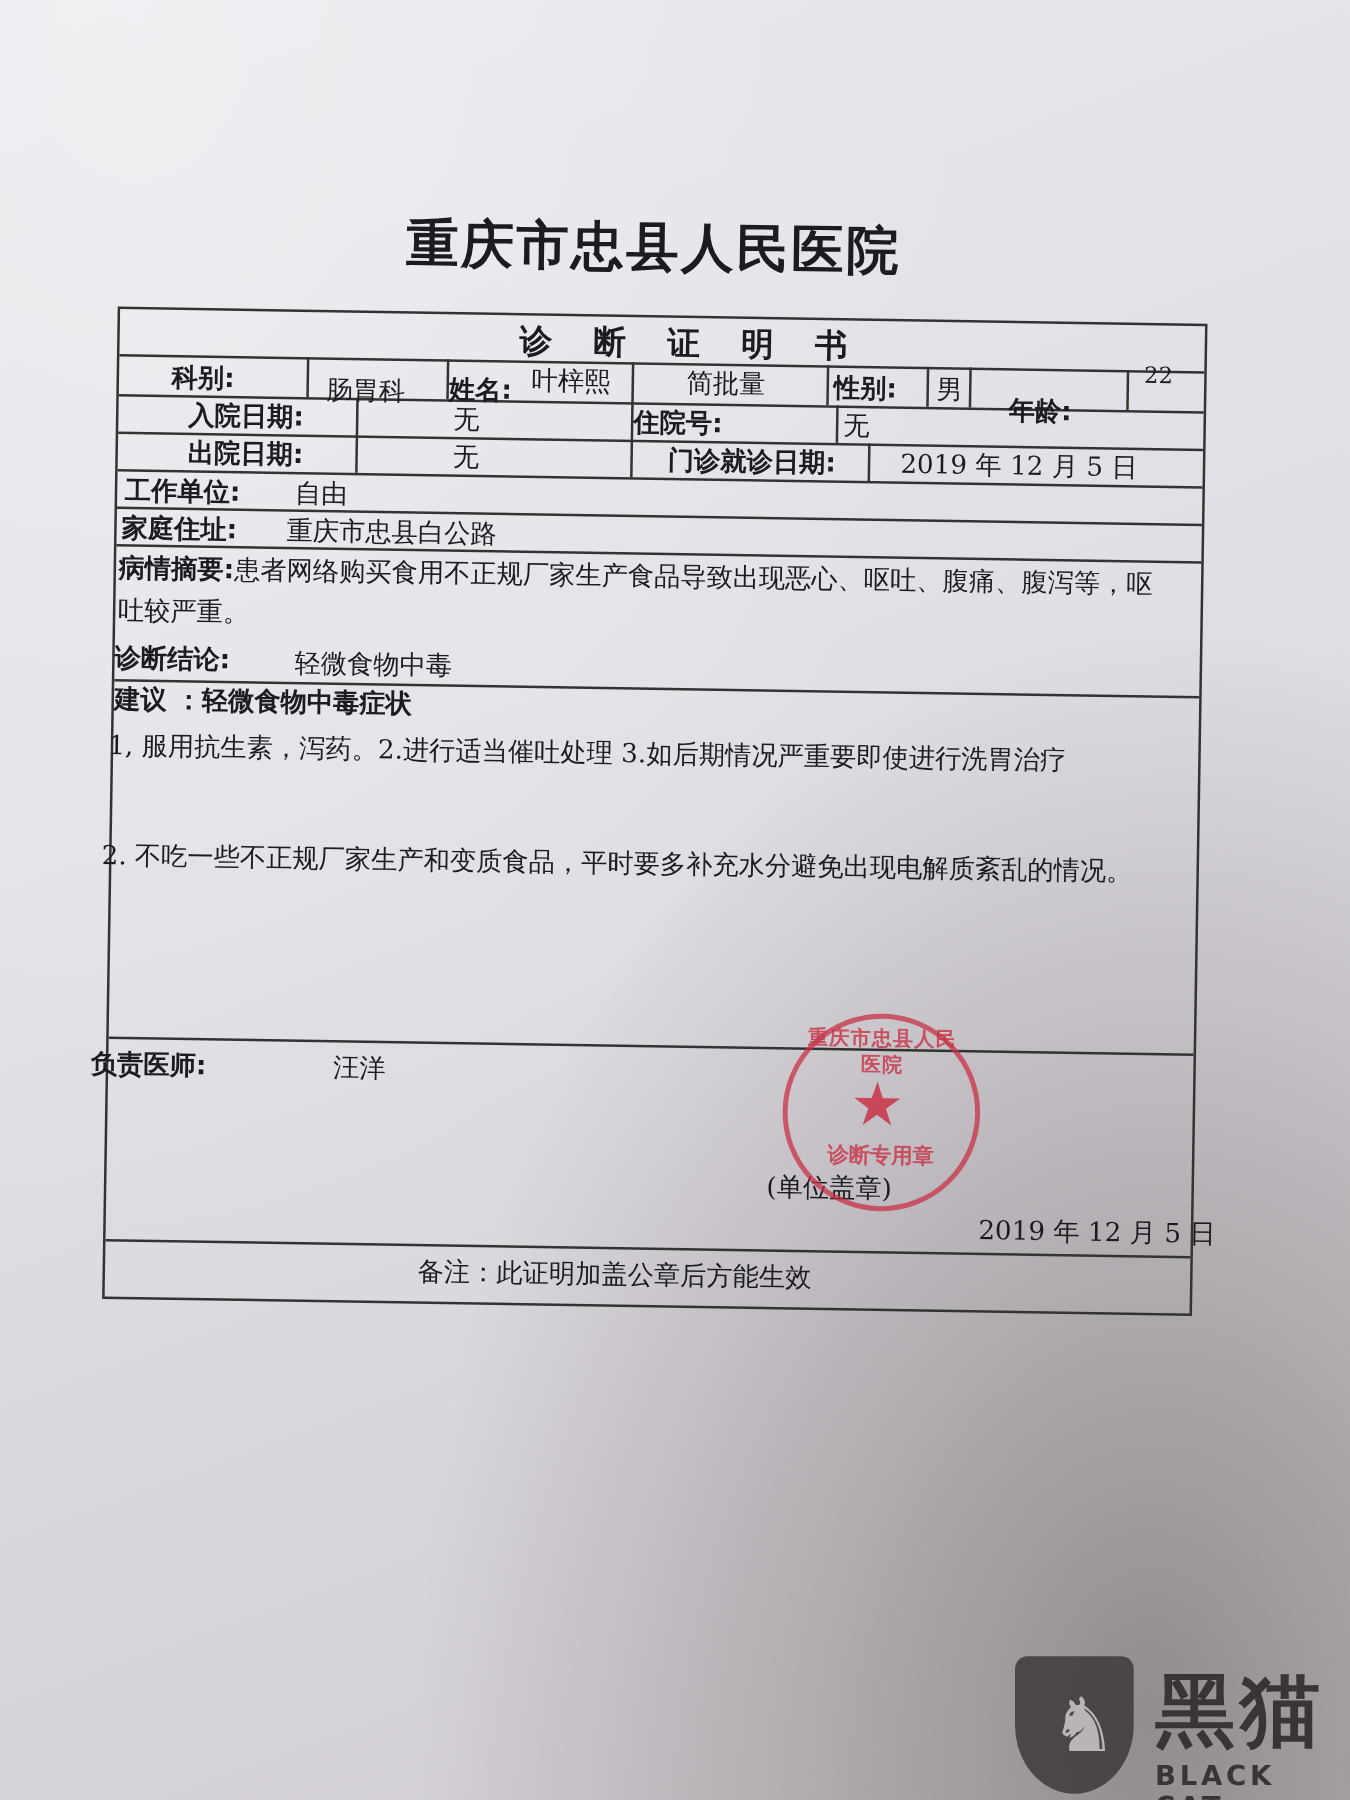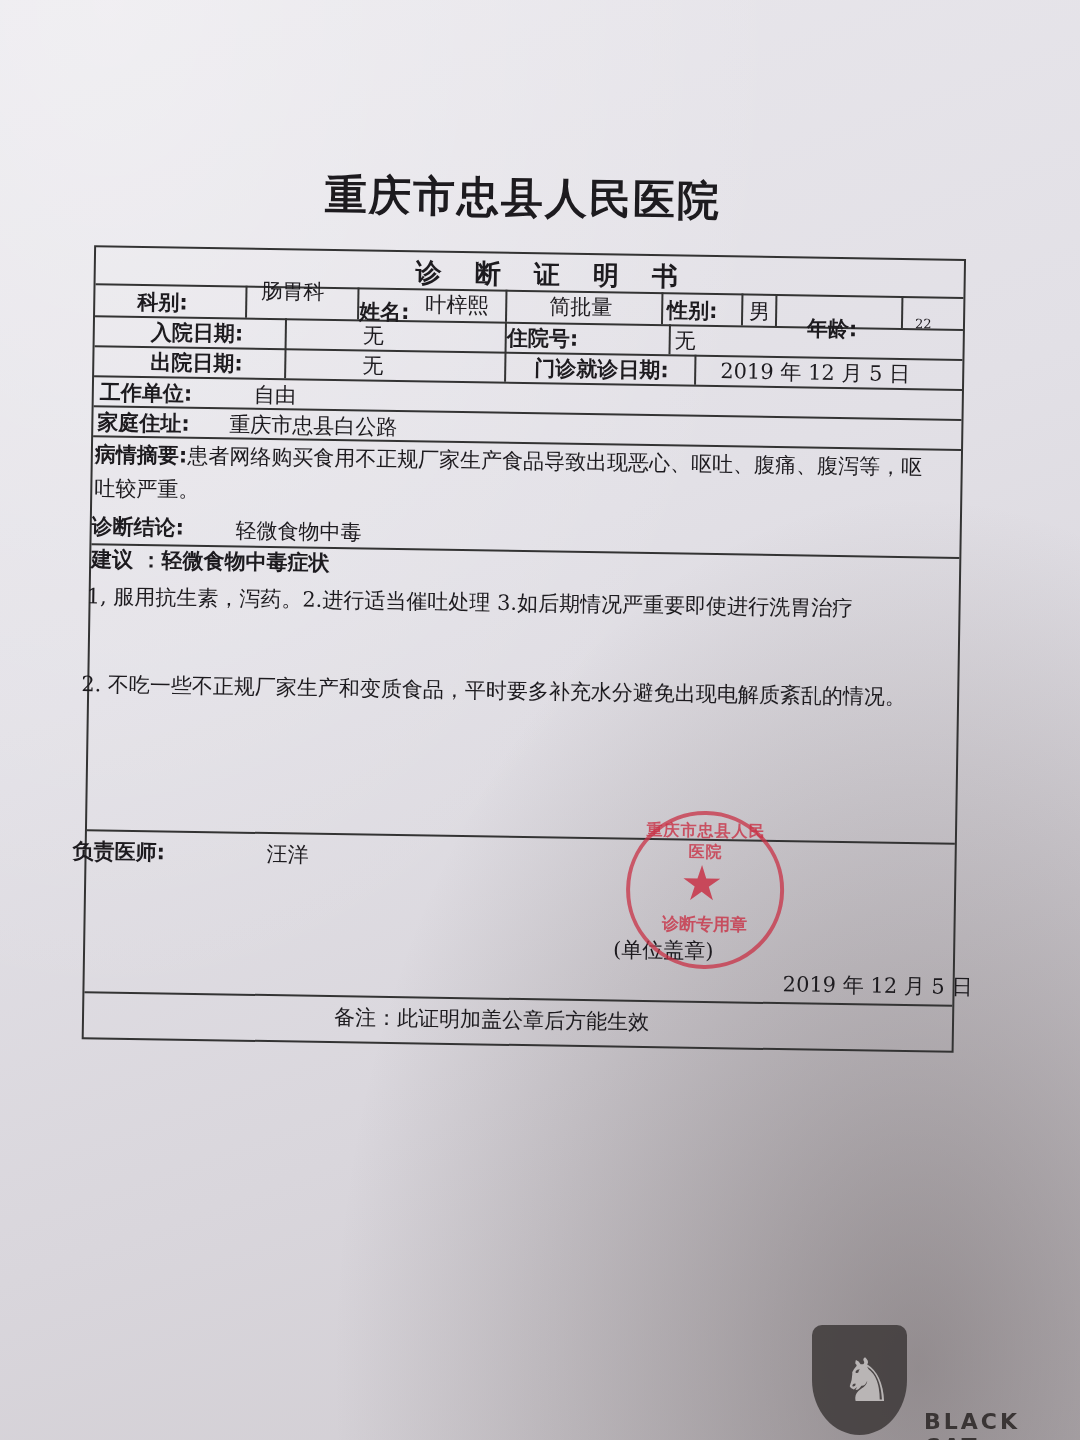--- a/index.html
+++ b/index.html
@@ -73,41 +73,41 @@
     <div class="vline" style="left:646px; top:36px; height:32px"></div>
     <div class="vline" style="left:680px; top:36px; height:32px"></div>
     <div class="vline" style="left:806px; top:36px; height:32px"></div>
 
     <div class="vline" style="left:190px; top:68px; height:60px"></div>
     <div class="vline" style="left:410px; top:68px; height:60px"></div>
     <div class="vline" style="left:574px; top:68px; height:30px"></div>
     <div class="vline" style="left:600px; top:98px; height:30px"></div>
 
     <span class="txt b" style="left:42px; top:40px">科别:</span>
-    <span class="txt" style="left:166px; top:27px">肠胃科</span>
+    <span class="txt" style="left:166px; top:48px">肠胃科</span>
     <span class="txt b" style="left:264px; top:46px">姓名:</span>
     <span class="txt" style="left:330px; top:38px">叶梓熙</span>
     <span class="txt" style="left:454px; top:38px">简批量</span>
     <span class="txt b" style="left:572px; top:40px">性别:</span>
     <span class="txt" style="left:654px; top:40px">男</span>
     <span class="txt b" style="left:712px; top:56px">年龄:</span>
-    <span class="txt" style="left:820px; top:56px; font-size:13px">22</span>
+    <span class="txt" style="left:820px; top:30px; font-size:18px">22</span>
 
     <span class="txt b" style="left:56px; top:70px">入院日期:</span>
     <span class="txt" style="left:268px; top:70px">无</span>
     <span class="txt b" style="left:412px; top:70px">住院号:</span>
     <span class="txt" style="left:580px; top:70px">无</span>
 
     <span class="txt b" style="left:56px; top:100px">出院日期:</span>
     <span class="txt" style="left:268px; top:100px">无</span>
     <span class="txt b" style="left:440px; top:100px">门诊就诊日期:</span>
     <span class="txt" style="left:626px; top:100px">2019 年 12 月 5 日</span>
 
     <span class="txt b" style="left:6px; top:131px">工作单位:</span>
-    <span class="txt" style="left:160px; top:131px">自由</span>
+    <span class="txt" style="left:142px; top:131px">自由</span>
     <span class="txt b" style="left:4px; top:161px">家庭住址:</span>
     <span class="txt" style="left:136px; top:161px">重庆市忠县白公路</span>
 
     <div class="txt wrap" style="left:2px; top:190px">
       <span class="b">病情摘要:</span><span>患者网络购买食用不正规厂家生产食品导致出现恶心、呕吐、腹痛、腹泻等，呕吐较严重。</span>
     </div>
 
     <span class="txt b" style="left:0px; top:265px">诊断结论:</span>
     <span class="txt" style="left:144px; top:267px">轻微食物中毒</span>
 
@@ -129,14 +129,15 @@
   <div class="stamp">
     <div class="stamp-text-top">重庆市忠县人民医院</div>
     <div class="stamp-star">★</div>
     <div class="stamp-text-bottom">诊断专用章</div>
   </div>
 </div>
 
 <div class="watermark">
   <div class="wm-shield"></div>
   <div class="wm-cat">♞</div>
+  <div class="wm-cn">黑猫</div>
   <div class="wm-en">BLACK CAT</div>
 </div>
 
 </body></html>

